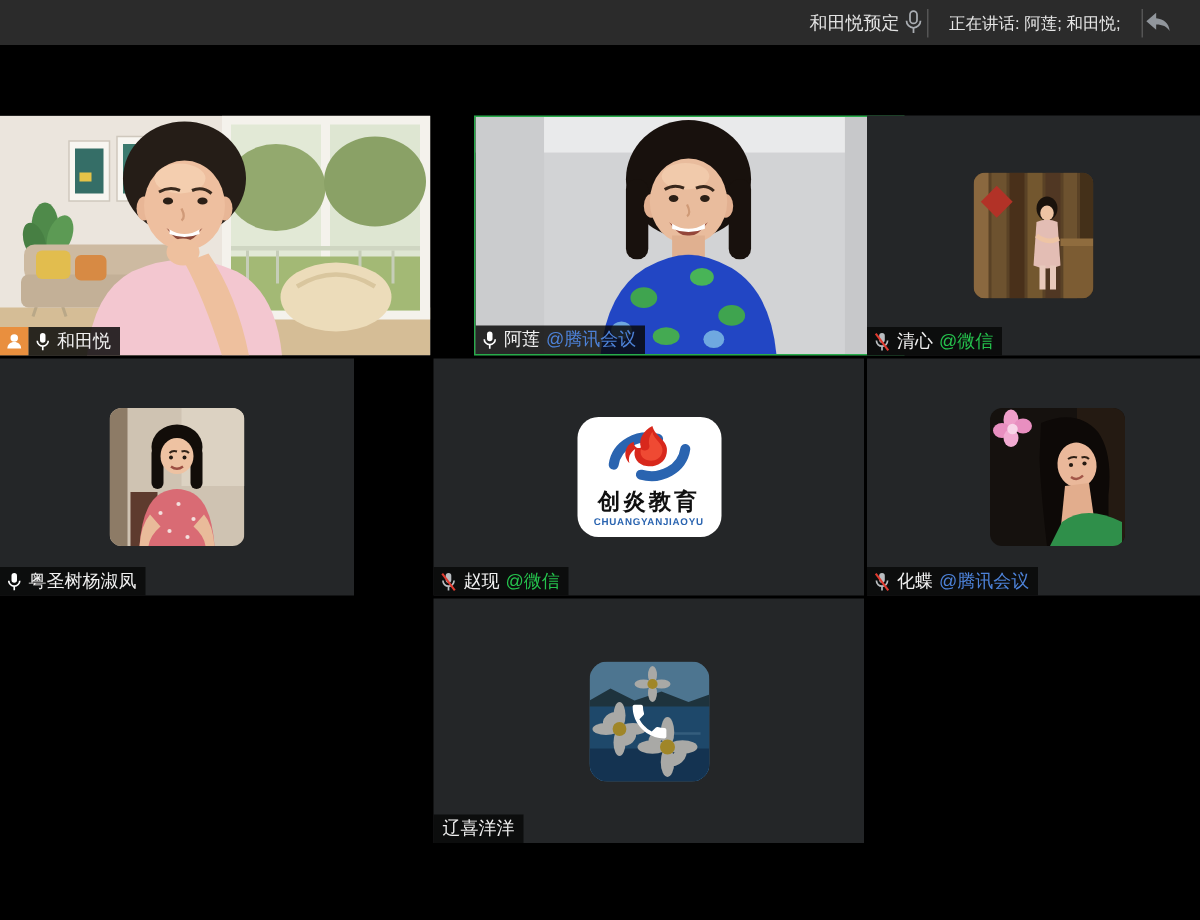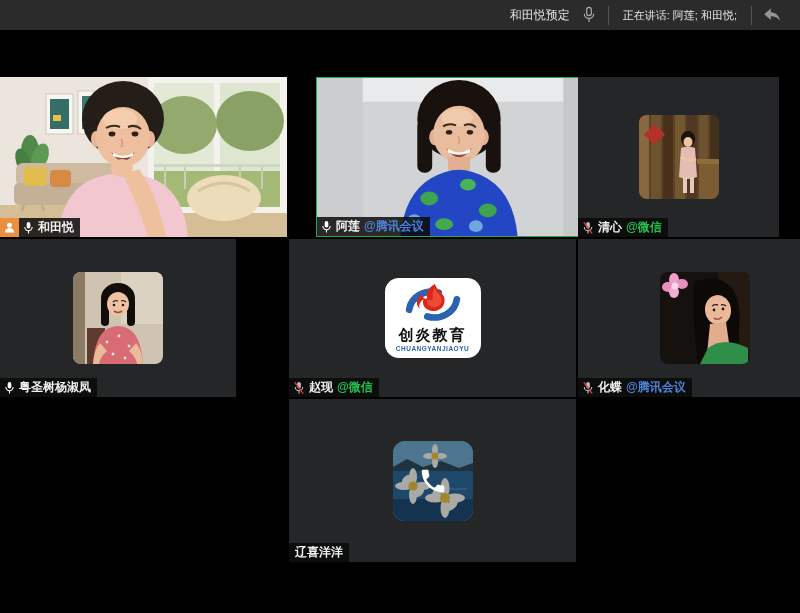--- a/index.html
+++ b/index.html
@@ -2,21 +2,21 @@
 <html><head>
 <meta charset="utf-8">
 <style>
   html,body{margin:0;padding:0;background:#000;}
   body{font-family:"Liberation Sans","DejaVu Sans",sans-serif;}
   .app{position:relative;width:800px;height:613px;background:#000;overflow:hidden;}
 
   
   .topbar{position:absolute;top:0;left:0;width:800px;height:30px;background:#2b2b2b;
           display:flex;align-items:center;justify-content:flex-end;padding-right:18px;
-          box-sizing:border-box;gap:10px;}
+          box-sizing:border-box;}
   .tb-title{color:#e3e3e3;font-size:12px;}
   .tb-mic{display:flex;align-items:center;margin:0 2px;}
   .tb-speaking{color:#e6e6e6;font-size:11px;padding:2px 14px;
                border-left:1px solid #555;border-right:1px solid #555;}
   .tb-arrow{display:flex;align-items:center;cursor:pointer;}
 
   
   .tile{position:absolute;overflow:hidden;background:#242628;}
   .tile.video{background:#111;}
   .tile.speaking{border:1.5px solid #27ab4a;box-sizing:border-box;}
@@ -29,21 +29,21 @@
   
   .logo-card{width:96px;height:80px;background:#fff;border-radius:14px;display:flex;
              flex-direction:column;align-items:center;justify-content:center;gap:1px;}
   .logo-title{font-size:15px;font-weight:700;color:#101010;letter-spacing:2px;line-height:1.1;}
   .logo-sub{font-size:6.5px;color:#2a64b0;letter-spacing:0.5px;font-weight:700;}
 
   
   .tag-row{position:absolute;left:0;bottom:0;display:flex;align-items:stretch;}
   .host-badge{width:19px;height:19px;background:#e98f3e;display:flex;align-items:center;justify-content:center;}
   .name-tag{display:flex;align-items:center;gap:4px;background:rgba(8,8,8,0.84);
-            height:19px;padding:0 6px 0 4px;font-weight:bold;}
+            height:19px;padding:0 6px 0 4px;}
   .name-tag.noicon{padding-left:6px;}
   .pname{color:#f0f0f0;font-size:12px;white-space:nowrap;}
   .platform{font-size:12px;white-space:nowrap;}
   .platform.blue{color:#4d82d8;}
   .platform.green{color:#25c24d;text-align:right;}
   .mic-wrap{display:flex;align-items:center;}
 
   
   .phone-overlay{position:absolute;inset:0;display:flex;align-items:center;justify-content:center;}
 </style>
@@ -188,21 +188,21 @@
             <path d="M4 13 a8 8 0 0 0 16 0" fill="none" stroke="#fff" stroke-width="2.4"></path>
             <line x1="12" y1="21" x2="12" y2="27" stroke="#fff" stroke-width="2.4"></line>
           </svg>
         </span>
         <span class="pname">阿莲</span>
         <span class="platform blue">@腾讯会议</span>
       </div>
     </div>
   </div>
 
-  <div class="tile" style="left:578px;top:77px;width:189px;height:160px;padding-left:12px;">
+  <div class="tile" style="left:578px;top:77px;width:222px;height:160px;">
     <div class="avatar-wrap">
       <div class="avatar-img">
         <svg width="80" height="84" viewBox="0 0 80 84">
           <rect width="80" height="84" fill="#5a4226"></rect>
           <rect x="0" width="10" height="84" fill="#8a683f"></rect>
           <rect x="12" width="10" height="84" fill="#6d522f"></rect>
           <rect x="24" width="10" height="84" fill="#49301a"></rect>
           <rect x="36" width="10" height="84" fill="#73572f"></rect>
           <rect x="48" width="10" height="84" fill="#503723"></rect>
           <rect x="60" width="9" height="84" fill="#6d522f"></rect>

